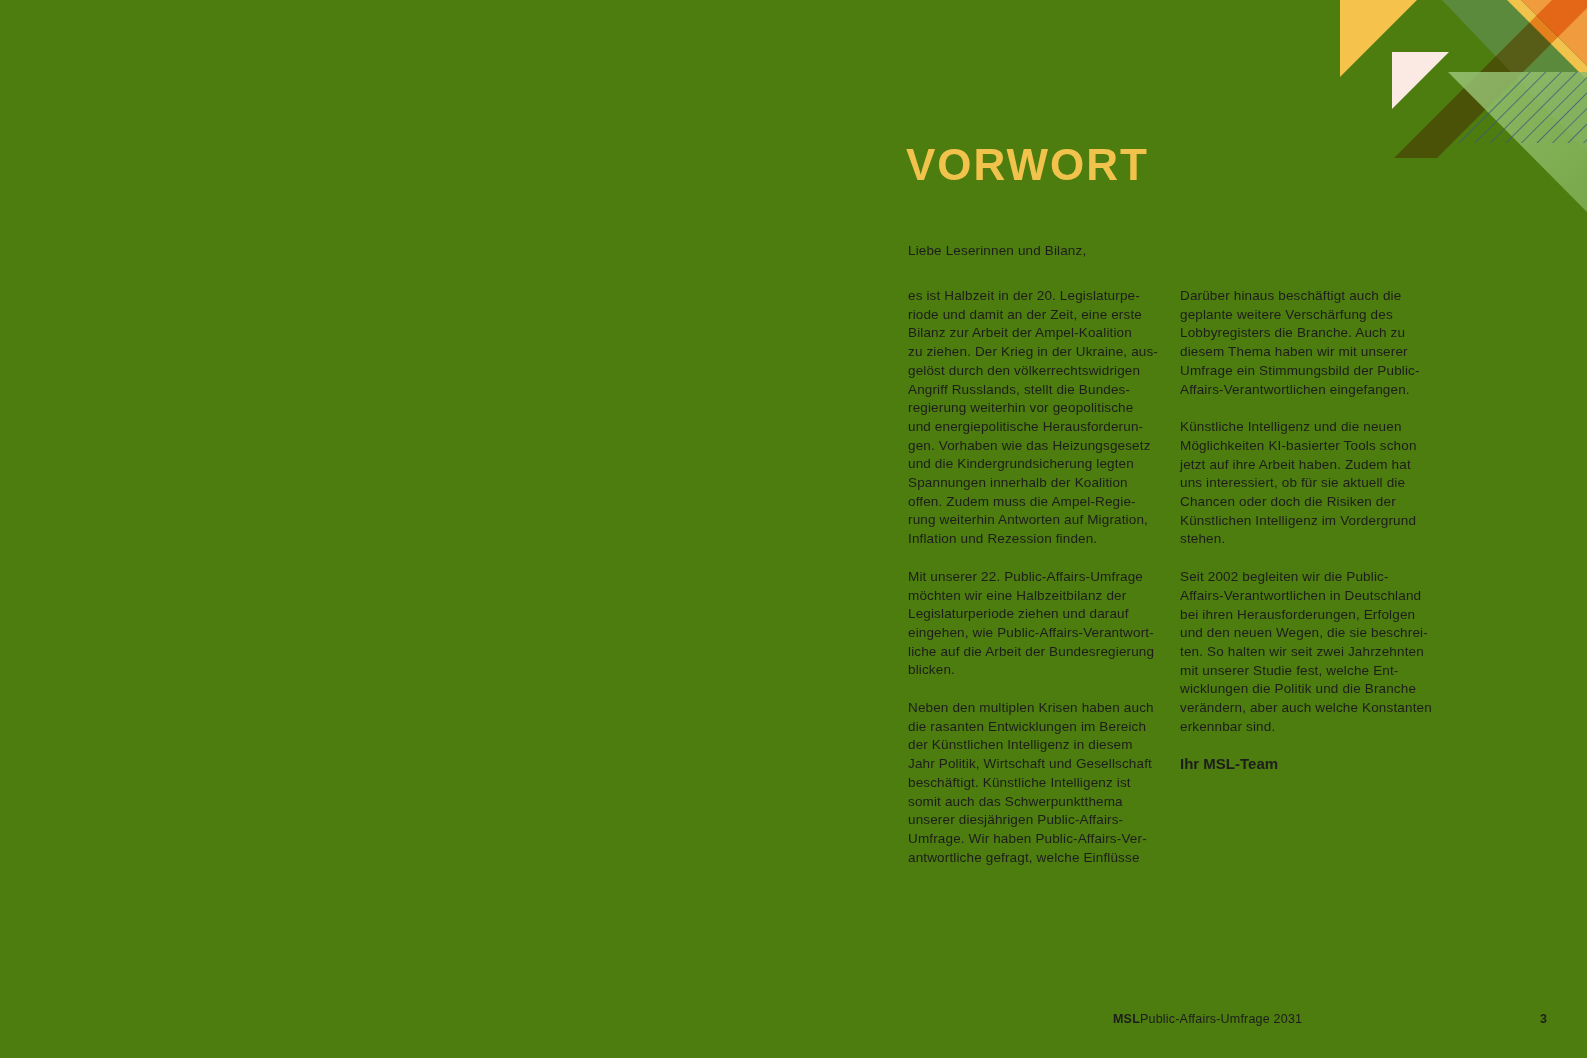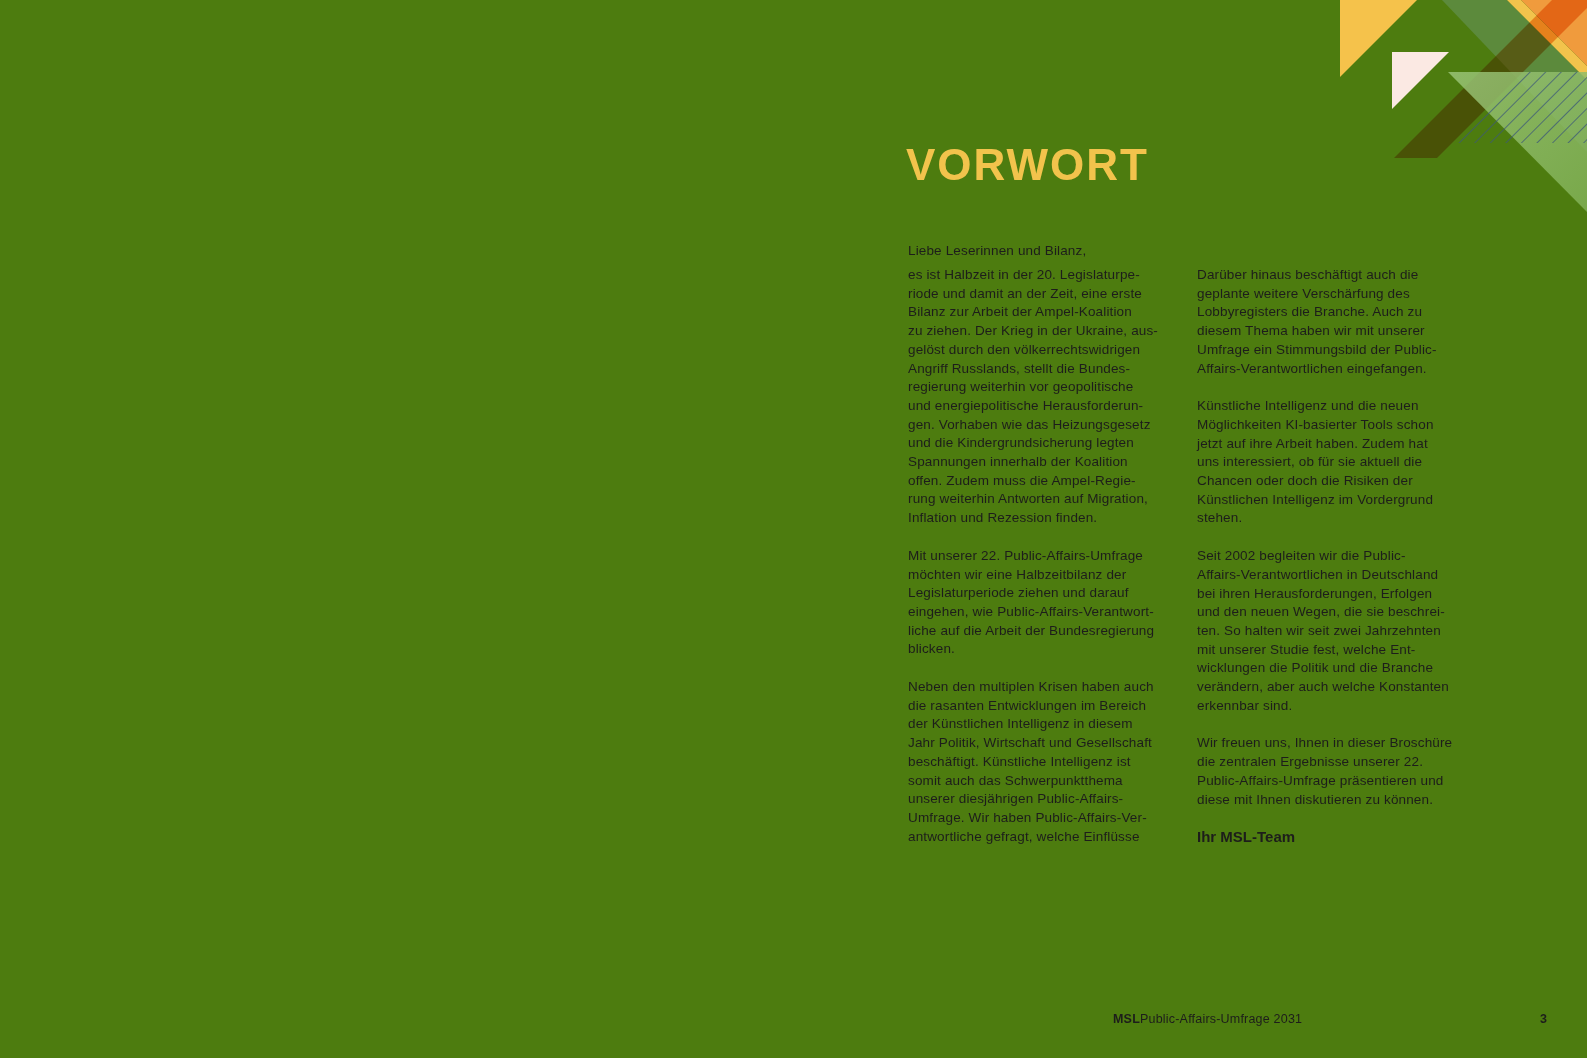--- a/index.html
+++ b/index.html
@@ -32,24 +32,24 @@
   .salutation {
     position: absolute;
     left: 908px;
     top: 243px;
     font-size: 13.5px;
     letter-spacing: 0.15px;
   }
   .columns {
     position: absolute;
     left: 908px;
-    top: 266px;
+    top: 287px;
     width: 560px;
     display: flex;
-    gap: 27px;
+    gap: 10px;
   }
   .col { width: 262px; }
   .para {
     margin: 0 0 19px 0;
     font-size: 13.5px;
     line-height: 18.7px;
     letter-spacing: 0.15px;
     white-space: pre;
     color: #1d1d1b;
   }
@@ -154,24 +154,20 @@
 stehen.</p>
       <p class="para">Seit 2002 begleiten wir die Public-
 Affairs-Verantwortlichen in Deutschland
 bei ihren Herausforderungen, Erfolgen
 und den neuen Wegen, die sie beschrei-
 ten. So halten wir seit zwei Jahrzehnten
 mit unserer Studie fest, welche Ent-
 wicklungen die Politik und die Branche
 verändern, aber auch welche Konstanten
 erkennbar sind.</p>
-      <p class="para">Wir freuen uns, Ihnen in dieser Broschüre
-die zentralen Ergebnisse unserer 22.
-Public-Affairs-Umfrage präsentieren und
-diese mit Ihnen diskutieren zu können.</p>
       <p class="signoff">Ihr MSL-Team</p>
     </div>
   </div>
 
   <div class="footer-left">
     <span class="brand">MSL</span><span>Public-Affairs-Umfrage 2031</span>
   </div>
 
   <div class="page-number">3</div>
 

